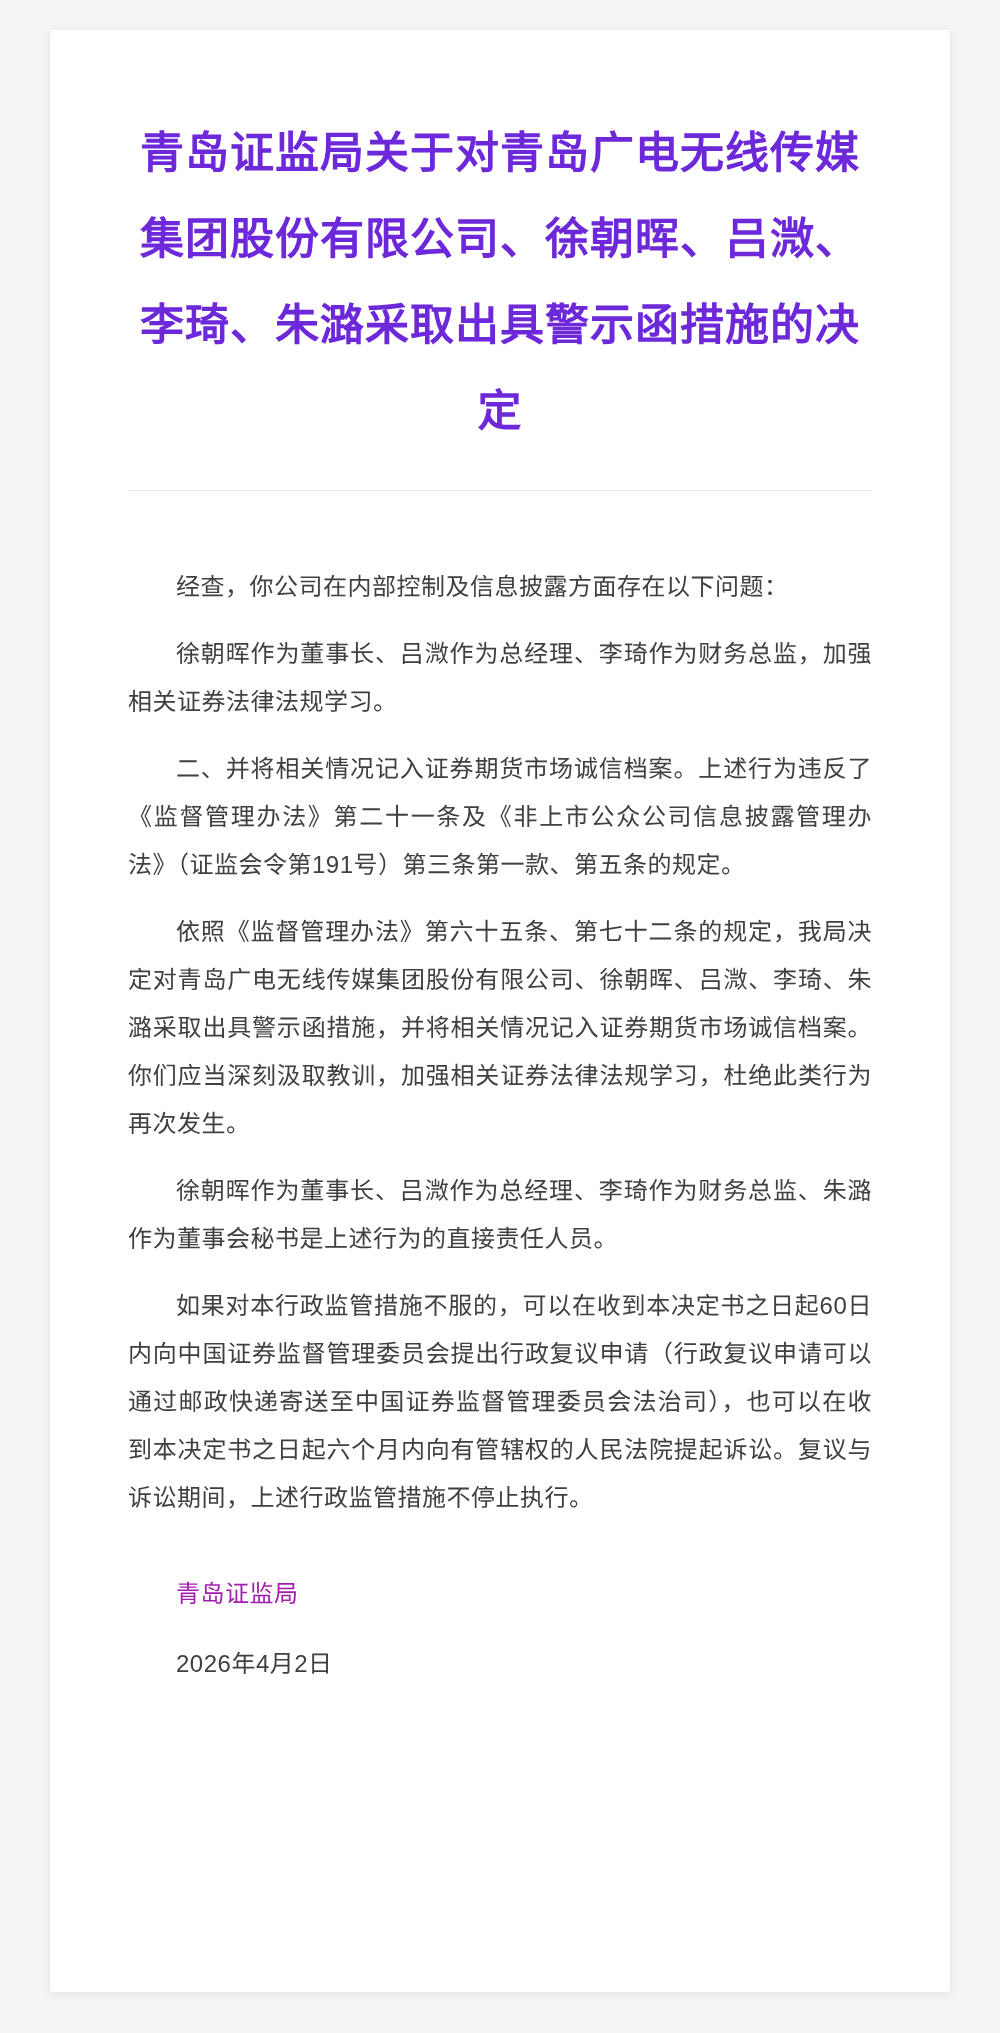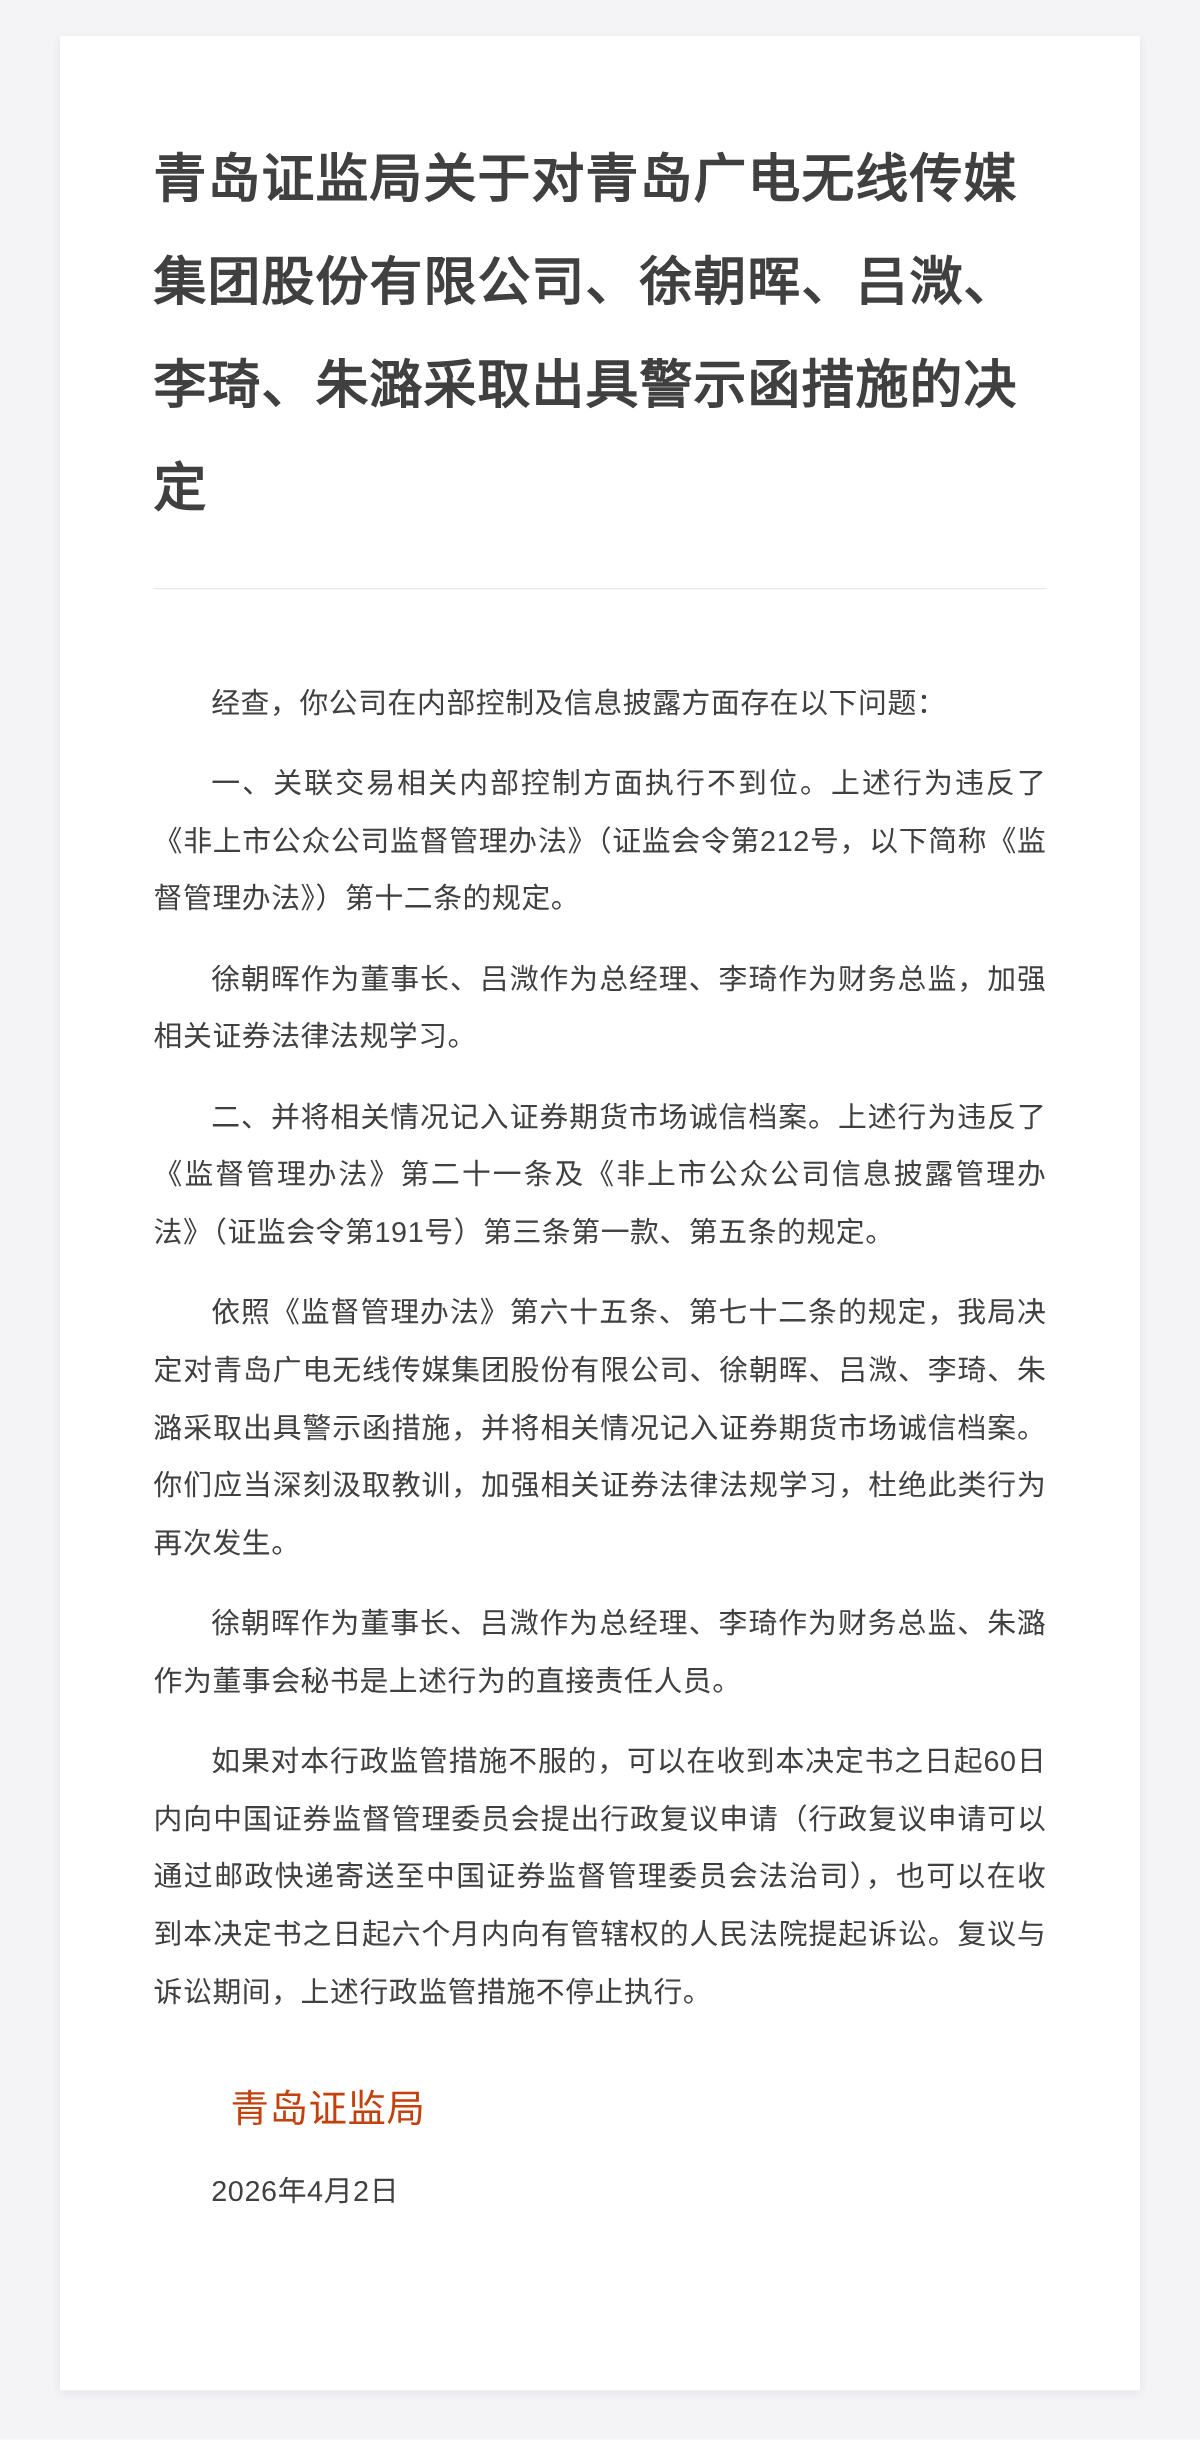--- a/index.html
+++ b/index.html
@@ -25,23 +25,22 @@
     box-sizing: border-box;
     padding: 60px 78px 58px 78px;
     min-height: 1962px;
   }
   .doc-title {
     margin: 20px 0 0 0;
     font-size: 44px;
     line-height: 86px;
     font-weight: 700;
     letter-spacing: 1px;
-    text-align: left;
-    color: #404040;
-    font-family: Liberation Mono, monospace;
+    text-align: center;
+    color: #6d28d9;
   }
   .title-divider {
     border: none;
     border-top: 1px solid #e7e7e7;
     margin: 36px 0 0 0;
     height: 0;
   }
   .doc-number {
     margin: 46px 0 0 0;
     font-size: 22px;
@@ -63,23 +62,23 @@
     letter-spacing: 0.5px;
   }
   .salutation {
     margin-top: 0;
   }
   .signature-block {
     margin-top: 48px;
     text-align: right;
   }
   .signature-block .signer {
-    font-size: 32px;
+    font-size: 24px;
     line-height: 48px;
-    color: #c2410c;
+    color: #a21caf;
     margin: 0;
   }
   .signature-block .sign-date {
     font-size: 24px;
     line-height: 48px;
     color: #404040;
     margin: 22px 0 0 0;
   }
 </style>
 </head>
@@ -93,21 +92,20 @@
     <hr class="title-divider">
 
 
     <div class="doc-body">
 
 
       <div>
 
           <p>经查，你公司在内部控制及信息披露方面存在以下问题：</p>
 
-          <p>一、关联交易相关内部控制方面执行不到位。上述行为违反了《非上市公众公司监督管理办法》（证监会令第212号，以下简称《监督管理办法》）第十二条的规定。</p>
 
           <p>徐朝晖作为董事长、吕溦作为总经理、李琦作为财务总监，加强相关证券法律法规学习。</p>
 
           <p>二、并将相关情况记入证券期货市场诚信档案。上述行为违反了《监督管理办法》第二十一条及《非上市公众公司信息披露管理办法》（证监会令第191号）第三条第一款、第五条的规定。</p>
 
           <p>依照《监督管理办法》第六十五条、第七十二条的规定，我局决定对青岛广电无线传媒集团股份有限公司、徐朝晖、吕溦、李琦、朱潞采取出具警示函措施，并将相关情况记入证券期货市场诚信档案。你们应当深刻汲取教训，加强相关证券法律法规学习，杜绝此类行为再次发生。</p>
 
           <p>徐朝晖作为董事长、吕溦作为总经理、李琦作为财务总监、朱潞作为董事会秘书是上述行为的直接责任人员。</p>
 
           <p>如果对本行政监管措施不服的，可以在收到本决定书之日起60日内向中国证券监督管理委员会提出行政复议申请（行政复议申请可以通过邮政快递寄送至中国证券监督管理委员会法治司），也可以在收到本决定书之日起六个月内向有管辖权的人民法院提起诉讼。复议与诉讼期间，上述行政监管措施不停止执行。</p>

